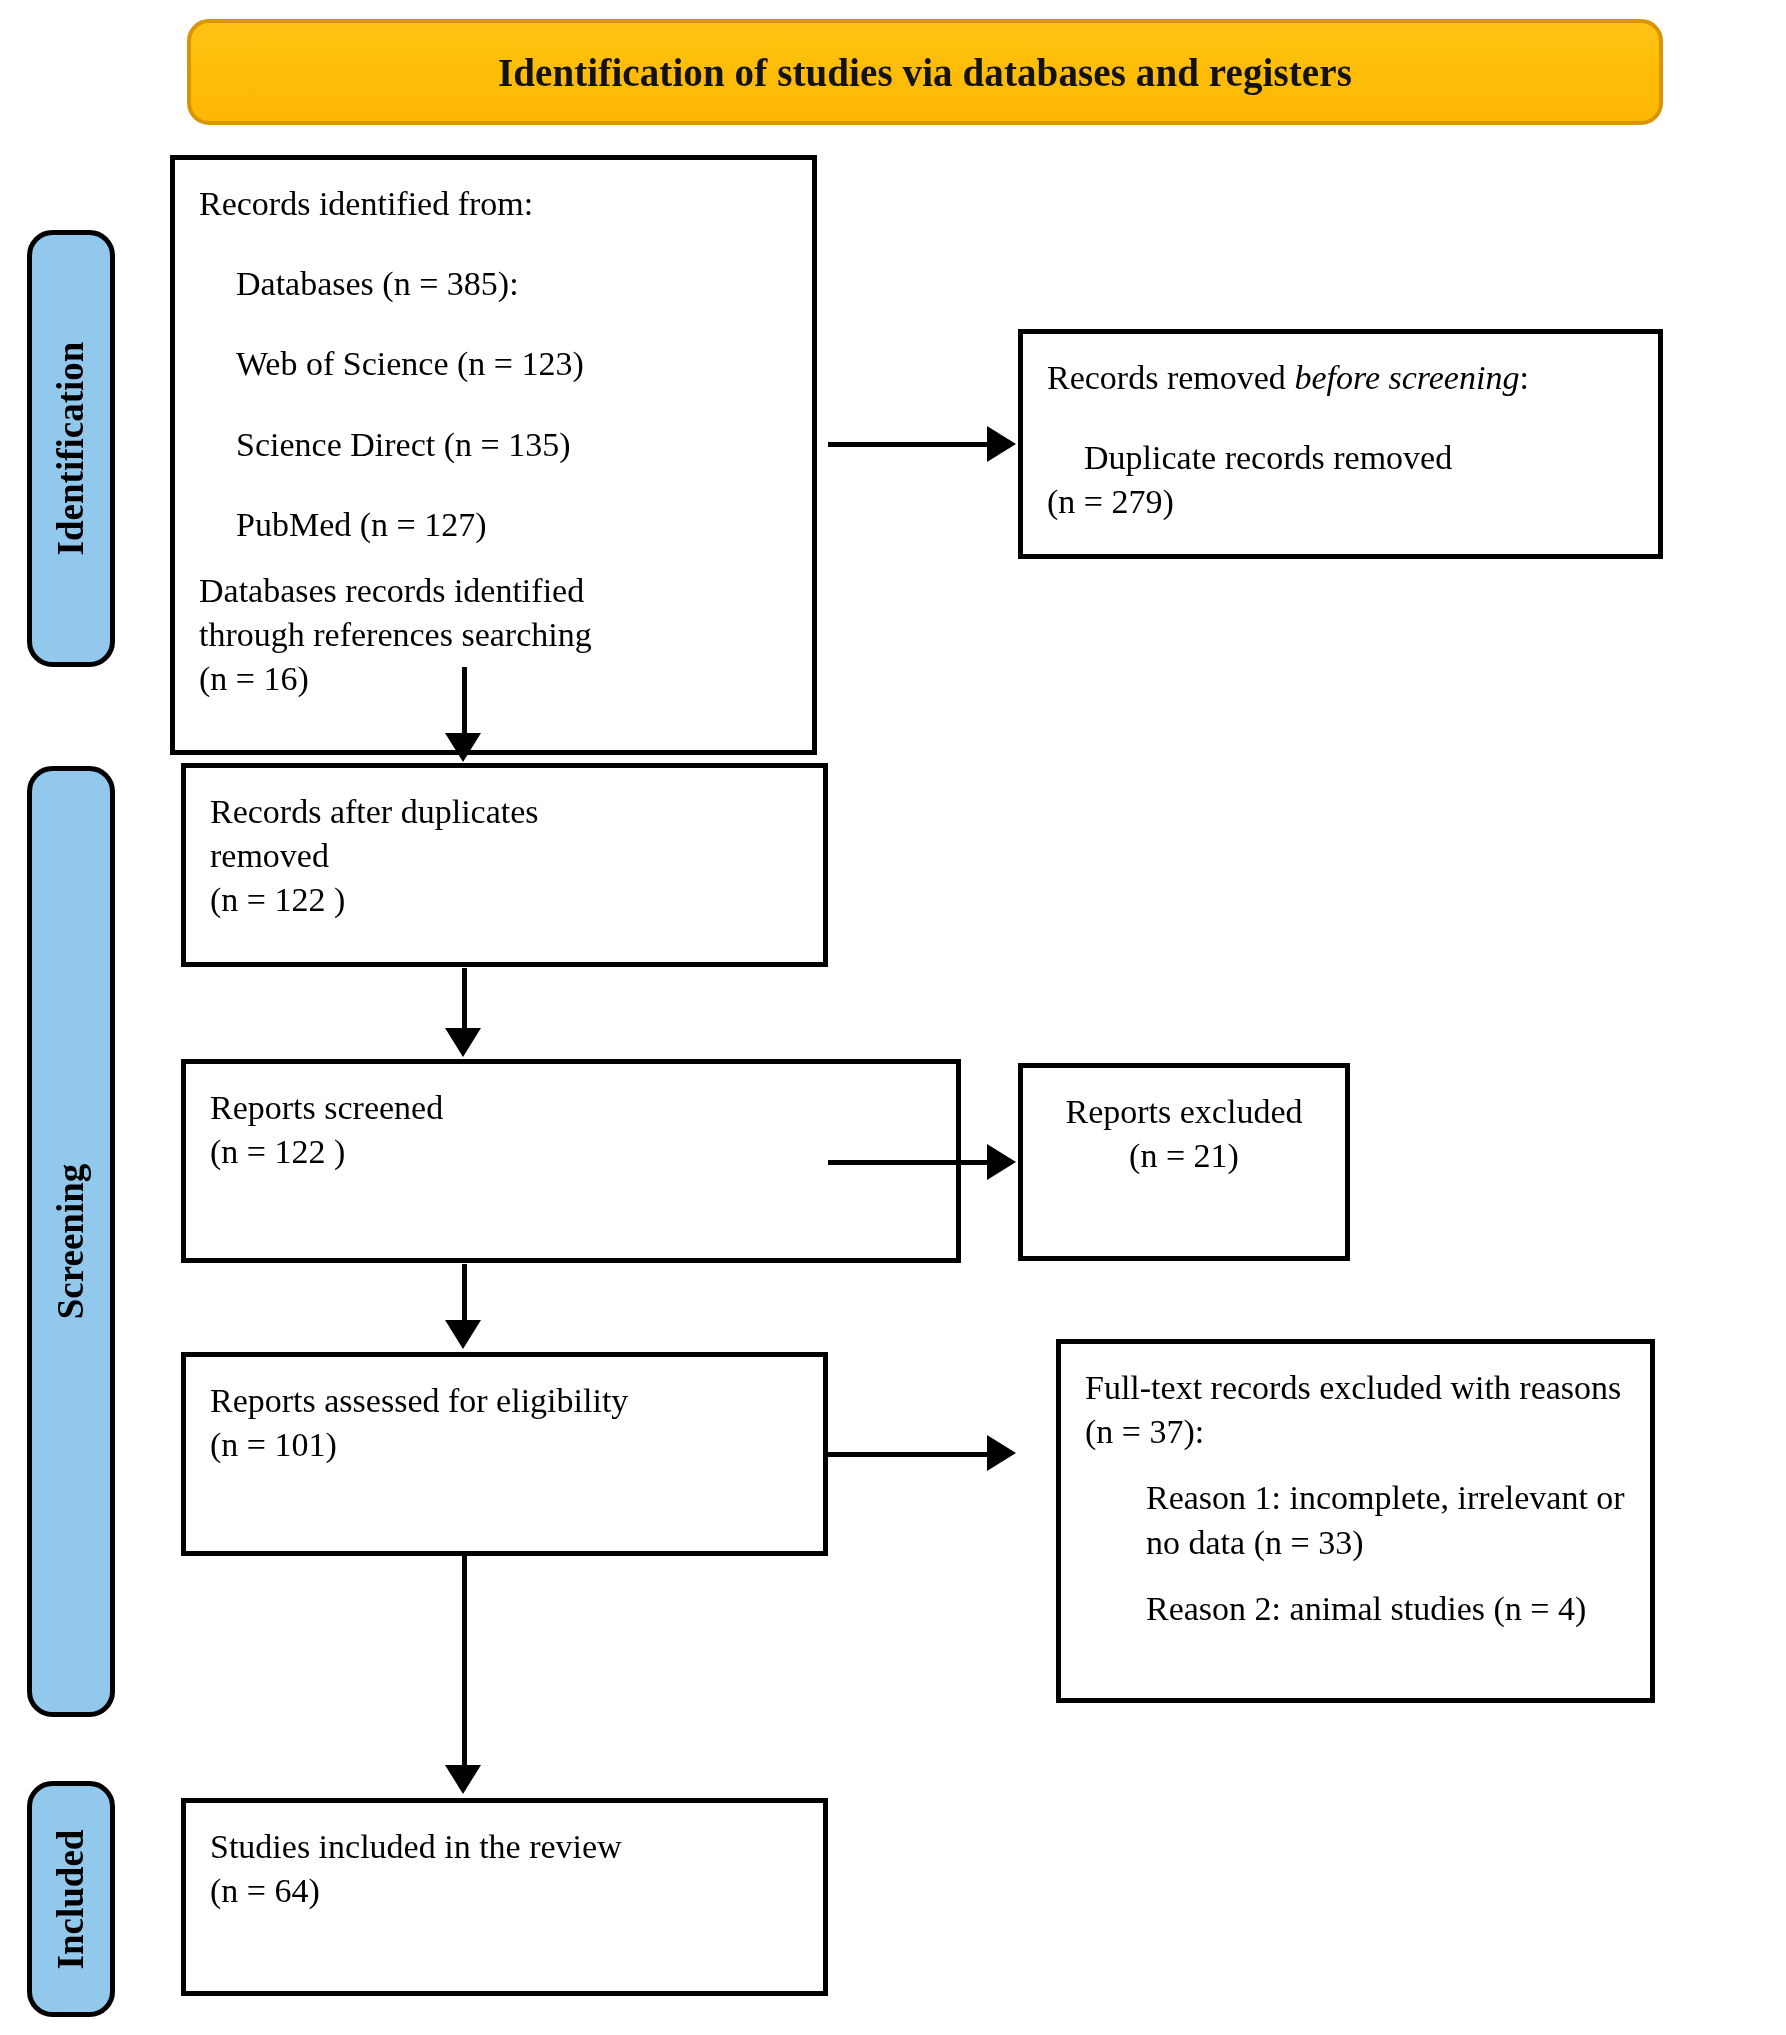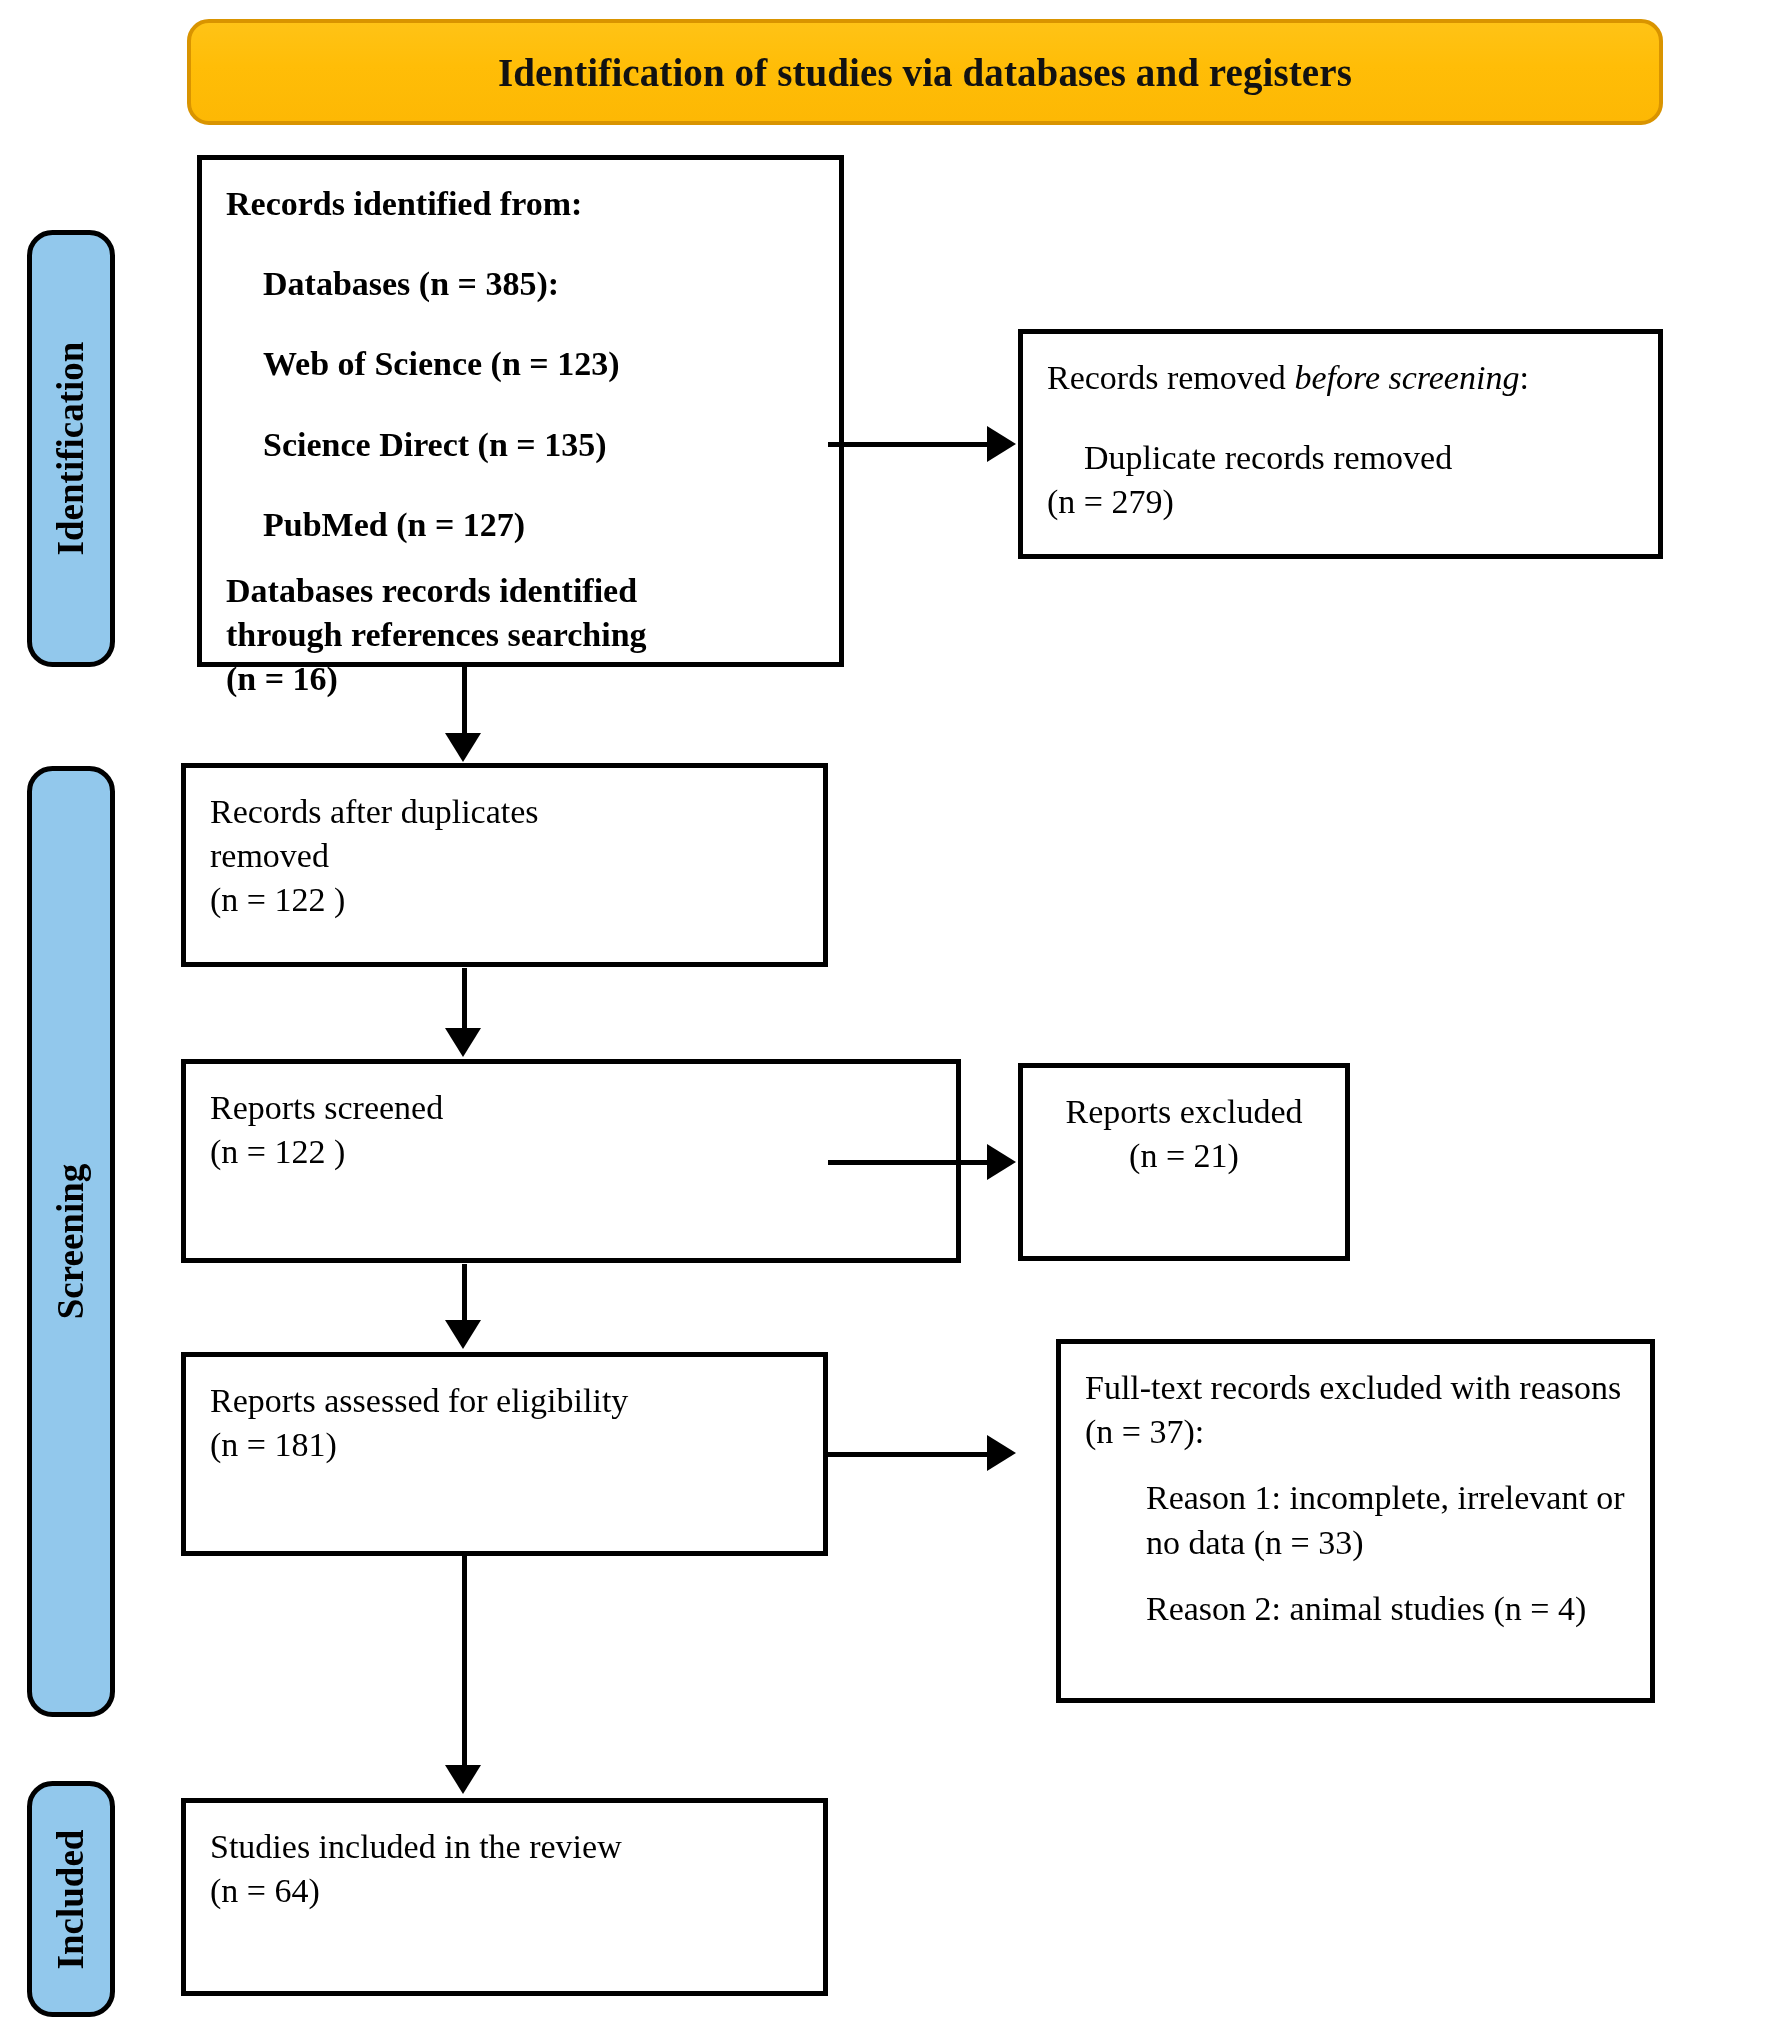--- a/index.html
+++ b/index.html
@@ -85,21 +85,21 @@
     font-size: 34px;
     line-height: 1.30;
     color: #000000;
   }
   .box p.gap { margin-top: 22px; }
   .box p.indent { padding-left: 37px; margin-top: 36px; }
   .box p.indent2 { padding-left: 61px; }
   .box p em { font-style: italic; }
 
   
-  #box-identified    { left: 197px;  top: 155px;  width: 647px; height: 512px; font-weight: bold; }
+  #box-identified    { left: 170px;  top: 155px;  width: 647px; height: 600px; }
   #box-after-dupes   { left: 181px;  top: 763px; width: 647px; height: 204px; }
   #box-screened      { left: 181px;  top: 1059px; width: 780px; height: 204px; }
   #box-eligibility   { left: 181px;  top: 1352px; width: 647px; height: 204px; }
   #box-included      { left: 181px;  top: 1798px; width: 647px; height: 198px; }
 
   
   #box-removed       { left: 1018px; top: 329px;  width: 645px; height: 230px; }
   #box-excluded      { left: 1018px; top: 1063px; width: 332px;  height: 198px; text-align: center; }
   #box-fulltext      { left: 1056px; top: 1339px; width: 599px; height: 364px; }
 
@@ -201,21 +201,21 @@
     <p>(n = 122 )</p>
   </div>
 
   <div class="box" id="box-excluded">
     <p>Reports excluded</p>
     <p>(n = 21)</p>
   </div>
 
   <div class="box" id="box-eligibility">
     <p>Reports assessed for eligibility</p>
-    <p>(n = 181)</p>
+    <p>(n = 101)</p>
   </div>
 
   <div class="box" id="box-fulltext">
     <p>Full-text records excluded with reasons</p>
     <p>(n = 37):</p>
     <p class="indent2 gap">Reason 1: incomplete, irrelevant or</p>
     <p class="indent2">no data (n = 33)</p>
     <p class="indent2 gap">Reason 2: animal studies (n = 4)</p>
   </div>
 

